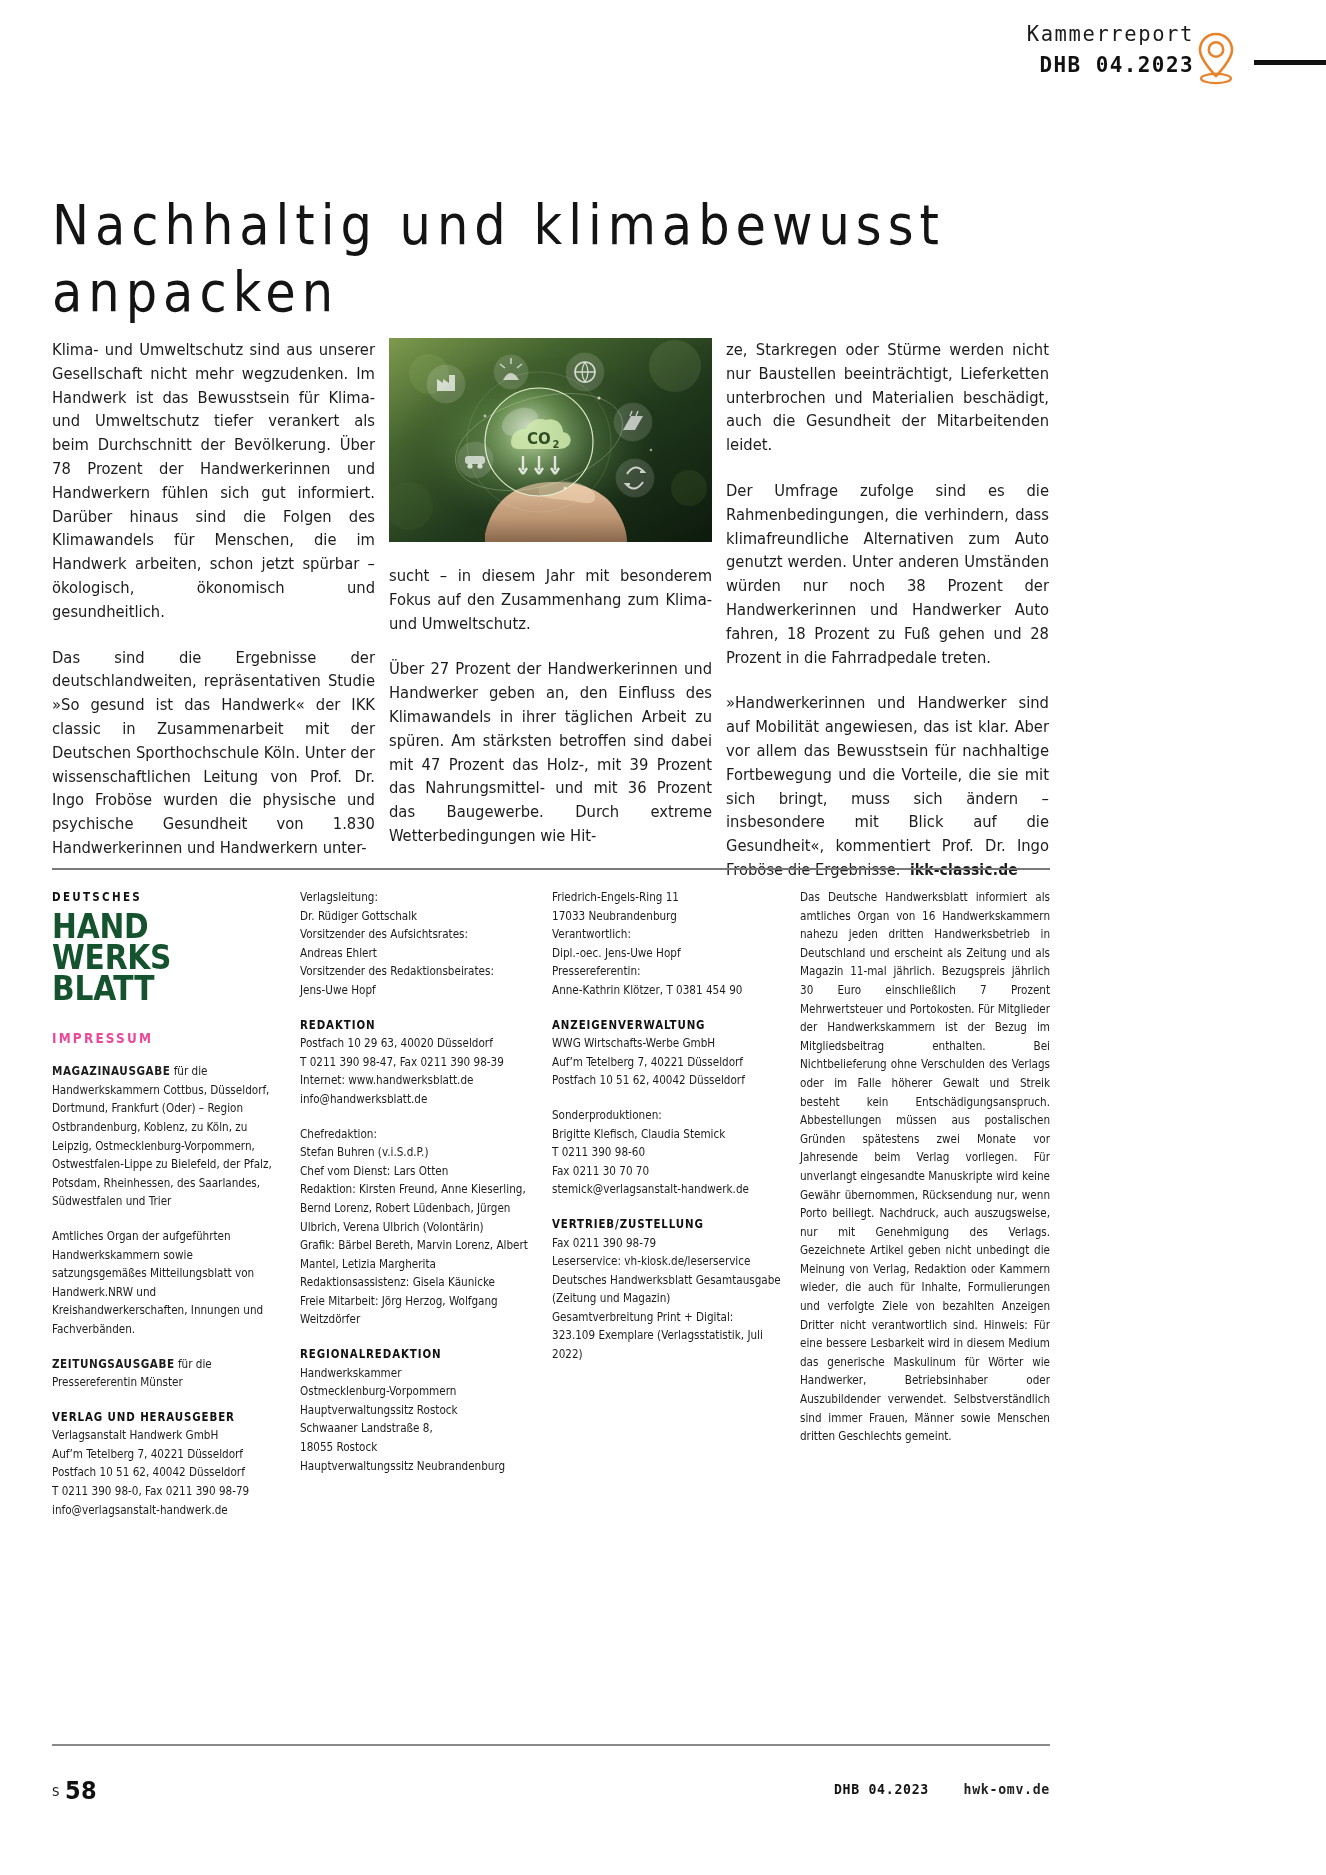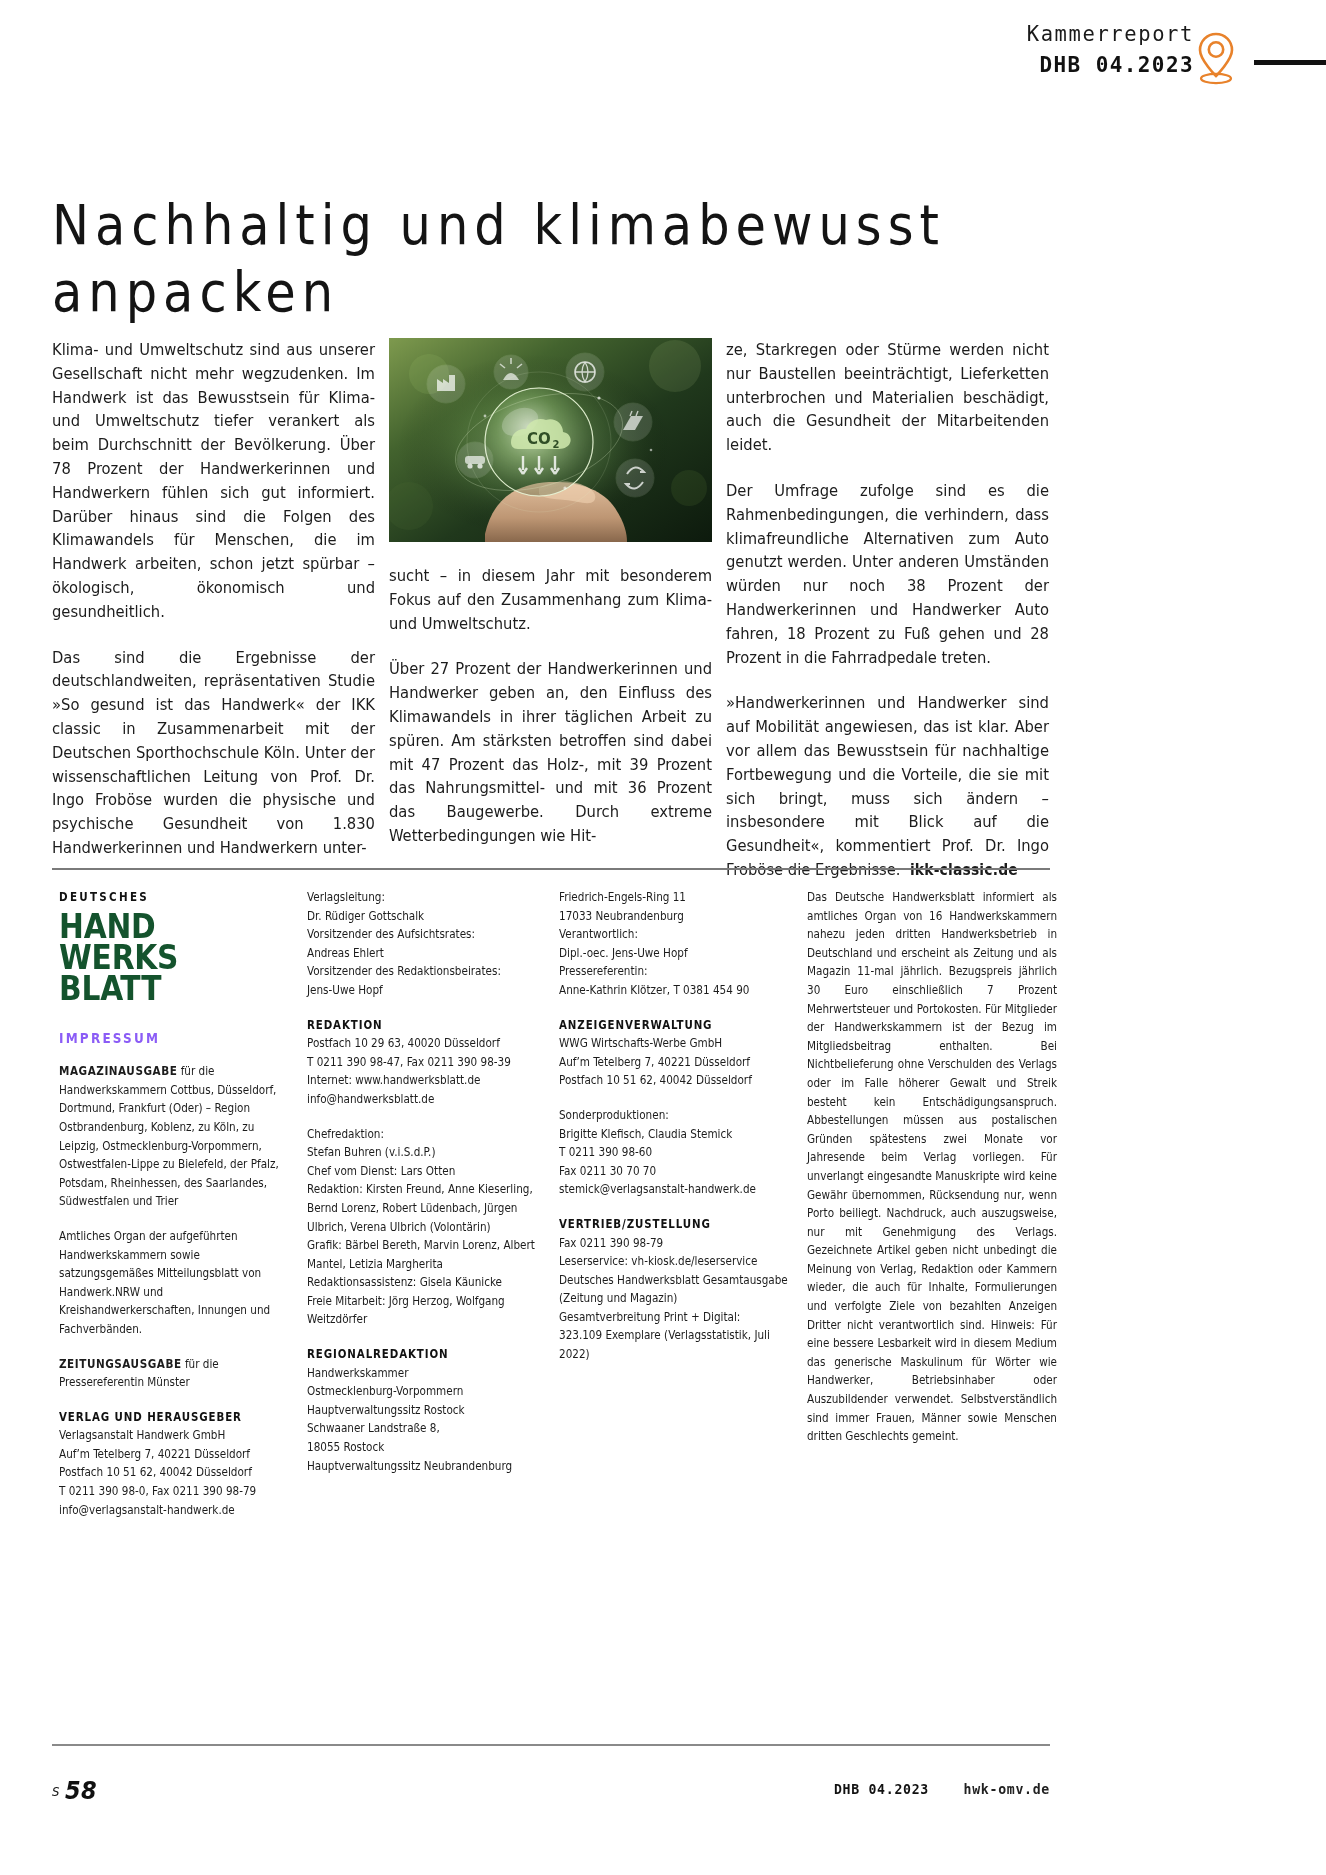--- a/index.html
+++ b/index.html
@@ -102,21 +102,20 @@
   }
   .impressum{
     position:absolute;left:52px;top:888px;width:998px;height:560px;
   }
   .icol{
     position:absolute;top:0;
     font-family:"DejaVu Sans Condensed","Liberation Sans Narrow","Liberation Sans", sans-serif;
     font-size:11.6px;
     line-height:18.6px;
     color:#1c1c1c;
-    margin-left:7px;
   }
   .ic1{left:0;width:228px;}
   .ic2{left:248px;width:236px;}
   .ic3{left:500px;width:232px;}
   .ic4{left:748px;width:250px;}
 
   .mast-pre{
     font-family:"DejaVu Sans Condensed","Liberation Sans Narrow","Liberation Sans", sans-serif;
     font-size:11.5px;
     font-weight:bold;
@@ -132,21 +131,21 @@
     line-height:31px;
     color:#14532d;
     margin:0 0 26px 0;
     white-space:pre-line;
   }
   .imp-head{
     font-family:"DejaVu Sans Condensed","Liberation Sans Narrow","Liberation Sans", sans-serif;
     font-size:13.4px;
     font-weight:bold;
     letter-spacing:2.2px;
-    color:#8b5cf6;
+    color:#ec4899;
     margin:0 0 14px 0;
   }
   .sec-head{
     font-weight:bold;
     letter-spacing:0.9px;
     font-size:11.4px;
     color:#111;
   }
   .blk{margin:0 0 16px 0;}
   .blk.tight{margin-bottom:0;}
@@ -159,21 +158,20 @@
     background:#8a8a8a;
   }
   .foot{
     position:absolute;left:52px;top:1776px;width:998px;height:40px;
   }
   .foot-left{
     position:absolute;left:0;top:0;
     font-family:"DejaVu Sans Condensed","Liberation Sans Narrow","Liberation Sans", sans-serif;
     color:#111;
     white-space:nowrap;
-    font-style:italic;
   }
   .foot-s{font-size:13px;letter-spacing:1px;vertical-align:3px;}
   .foot-num{font-size:25px;font-weight:bold;letter-spacing:0.3px;}
   .foot-right{
     position:absolute;right:0;top:6px;
     font-family:"DejaVu Sans Mono", monospace;
     font-size:13.2px;
     font-weight:bold;
     letter-spacing:0.7px;
     color:#111;

